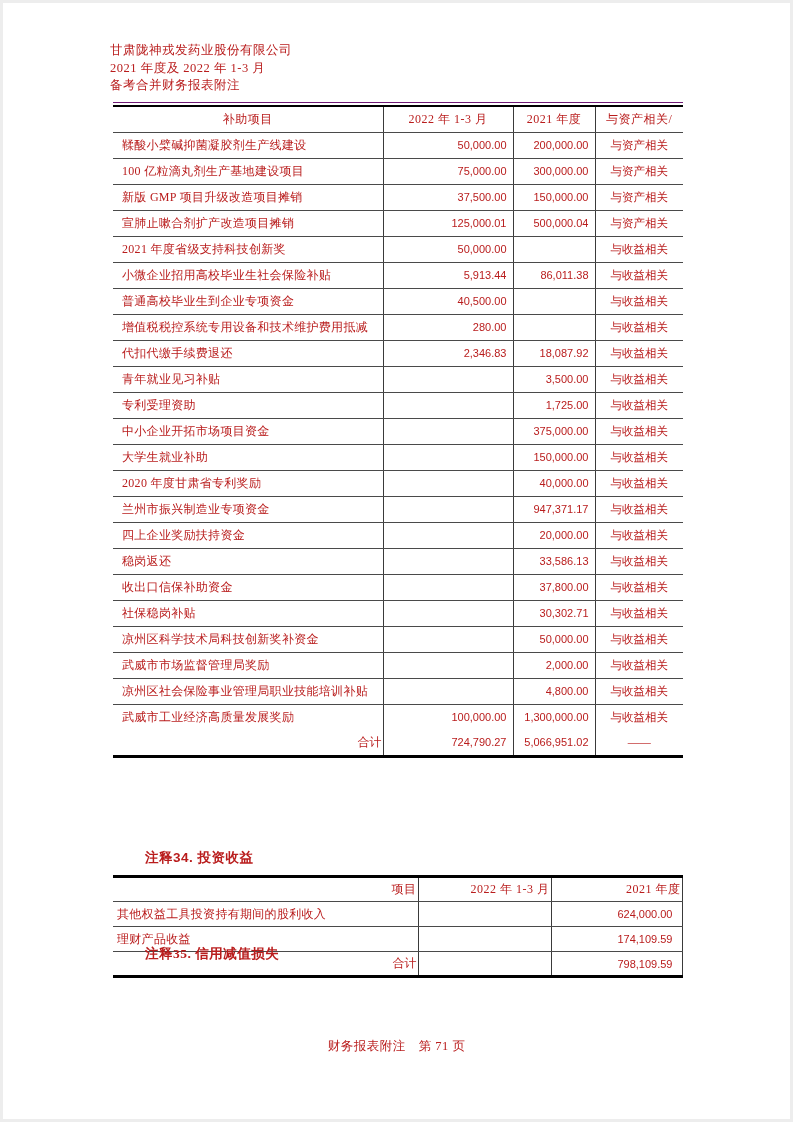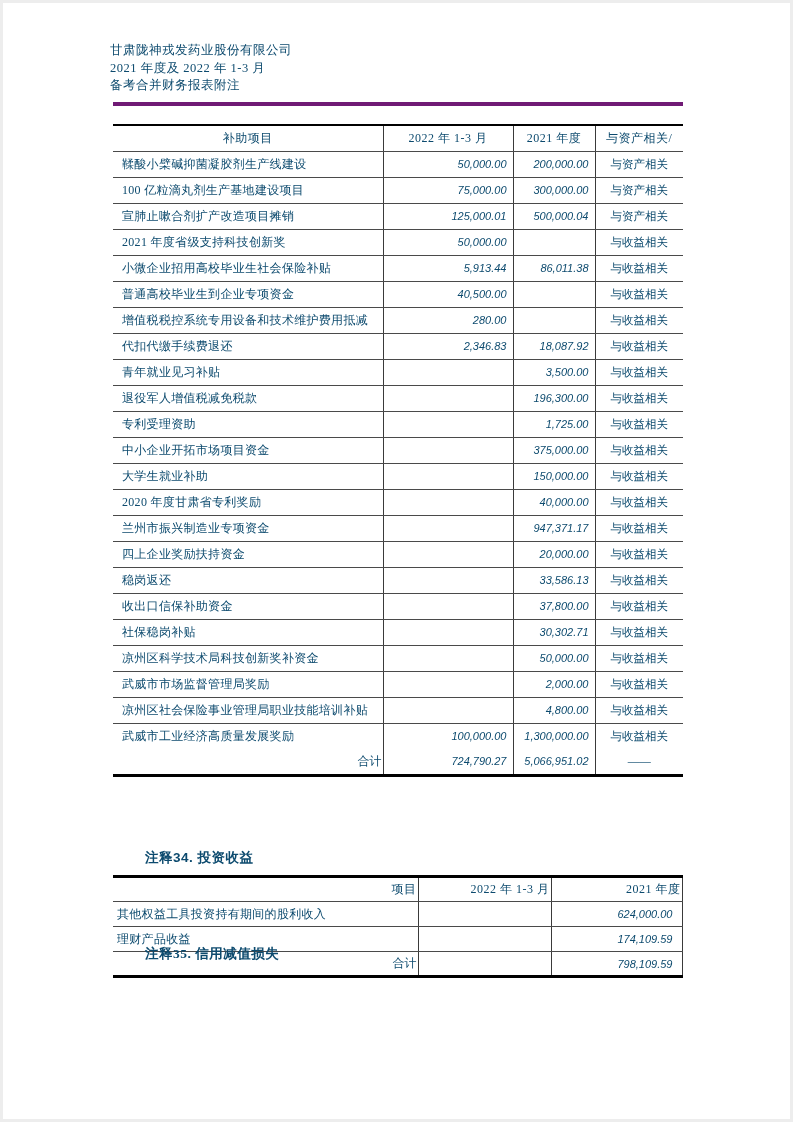--- a/index.html
+++ b/index.html
@@ -1,42 +1,42 @@
 <!DOCTYPE html>
 <html><head>
 <meta charset="utf-8">
 <style>
   html,body { margin:0; padding:0; background:#ffffff; }
   .page {
     position:relative;
     width:793px; height:1122px;
     background:#ffffff;
     font-family:"Liberation Serif", serif;
-    color:#0c4a6e;
+    color:#b91c1c;
     overflow:hidden;
     box-shadow: inset 0 0 0 3px #ededed;
   }
 
   
   .doc-header { position:absolute; left:110px; top:42px; font-size:12.5px; line-height:17.5px; letter-spacing:0.5px; }
 
   
   table { border-collapse:collapse; table-layout:fixed; }
   td, th { overflow:hidden; white-space:nowrap; font-weight:normal; }
 
   
-  .tbl1-wrap { position:absolute; left:113px; top:102px; width:570px; border-top:4px solid #701a75; padding-top:18px; }
+  .tbl1-wrap { position:absolute; left:113px; top:102px; width:570px; border-top:1px solid #701a75; padding-top:2px; }
   .tbl1 { width:570px; border-top:2px solid #000; border-bottom:3px solid #000; }
   .tbl1 tr { height:26px; }
   .tbl1 td, .tbl1 th { border-bottom:1px solid #4a4a4a; font-size:12px; }
   .tbl1 tr:last-child td { border-bottom:none; }
   .tbl1 .sep { border-left:1px solid #3a3a3a; }
   .tbl1 th { text-align:center; letter-spacing:0.5px; }
   .c-item { text-align:left; padding-left:9px; letter-spacing:0.3px; }
-  .c-num  { text-align:right; padding-right:6px; font-family:"Liberation Sans", sans-serif; font-size:11px !important;font-style:italic; }
+  .c-num  { text-align:right; padding-right:6px; font-family:"Liberation Sans", sans-serif; font-size:11px !important; }
   .c-type { text-align:center; font-size:11.5px !important;margin-top:41px; }
   .tbl1 tfoot td { border-bottom:none; }
   .t-label { text-align:right; }
 
   
   .note-heading { position:absolute; left:145px; font-size:13.5px; font-weight:bold; letter-spacing:0.5px; font-family:"Liberation Sans", sans-serif; }
   .h34 { top:849px; }
   .h35 { top:945px;font-family:Liberation Serif, serif; }
 
   
@@ -88,20 +88,26 @@
       <td class="sep c-type">与资产相关</td>
     </tr>
 
     <tr>
       <td class="c-item">100 亿粒滴丸剂生产基地建设项目</td>
       <td class="sep c-num">75,000.00</td>
       <td class="sep c-num">300,000.00</td>
       <td class="sep c-type">与资产相关</td>
     </tr>
 
+    <tr>
+      <td class="c-item">新版 GMP 项目升级改造项目摊销</td>
+      <td class="sep c-num">37,500.00</td>
+      <td class="sep c-num">150,000.00</td>
+      <td class="sep c-type">与资产相关</td>
+    </tr>
 
     <tr>
       <td class="c-item">宣肺止嗽合剂扩产改造项目摊销</td>
       <td class="sep c-num">125,000.01</td>
       <td class="sep c-num">500,000.04</td>
       <td class="sep c-type">与资产相关</td>
     </tr>
 
 
     <tr>
@@ -139,26 +145,20 @@
       <td class="sep c-type">与收益相关</td>
     </tr>
 
     <tr>
       <td class="c-item">青年就业见习补贴</td>
       <td class="sep c-num"></td>
       <td class="sep c-num">3,500.00</td>
       <td class="sep c-type">与收益相关</td>
     </tr>
 
-    <tr>
-      <td class="c-item">退役军人增值税减免税款</td>
-      <td class="sep c-num"></td>
-      <td class="sep c-num">196,300.00</td>
-      <td class="sep c-type">与收益相关</td>
-    </tr>
 
     <tr>
       <td class="c-item">专利受理资助</td>
       <td class="sep c-num"></td>
       <td class="sep c-num">1,725.00</td>
       <td class="sep c-type">与收益相关</td>
     </tr>
 
     <tr>
       <td class="c-item">中小企业开拓市场项目资金</td>
@@ -288,14 +288,15 @@
       <tr>
         <td class="t-label">合计</td>
         <td class="sep c-num"></td>
         <td class="sep edge c-num">798,109.59</td>
       </tr>
     </tfoot>
   </table>
 
   <div class="note-heading h35">注释35. 信用减值损失</div>
 
+  <div class="doc-footer">财务报表附注　第 71 页</div>
 
 </div>
 
 </body></html>

